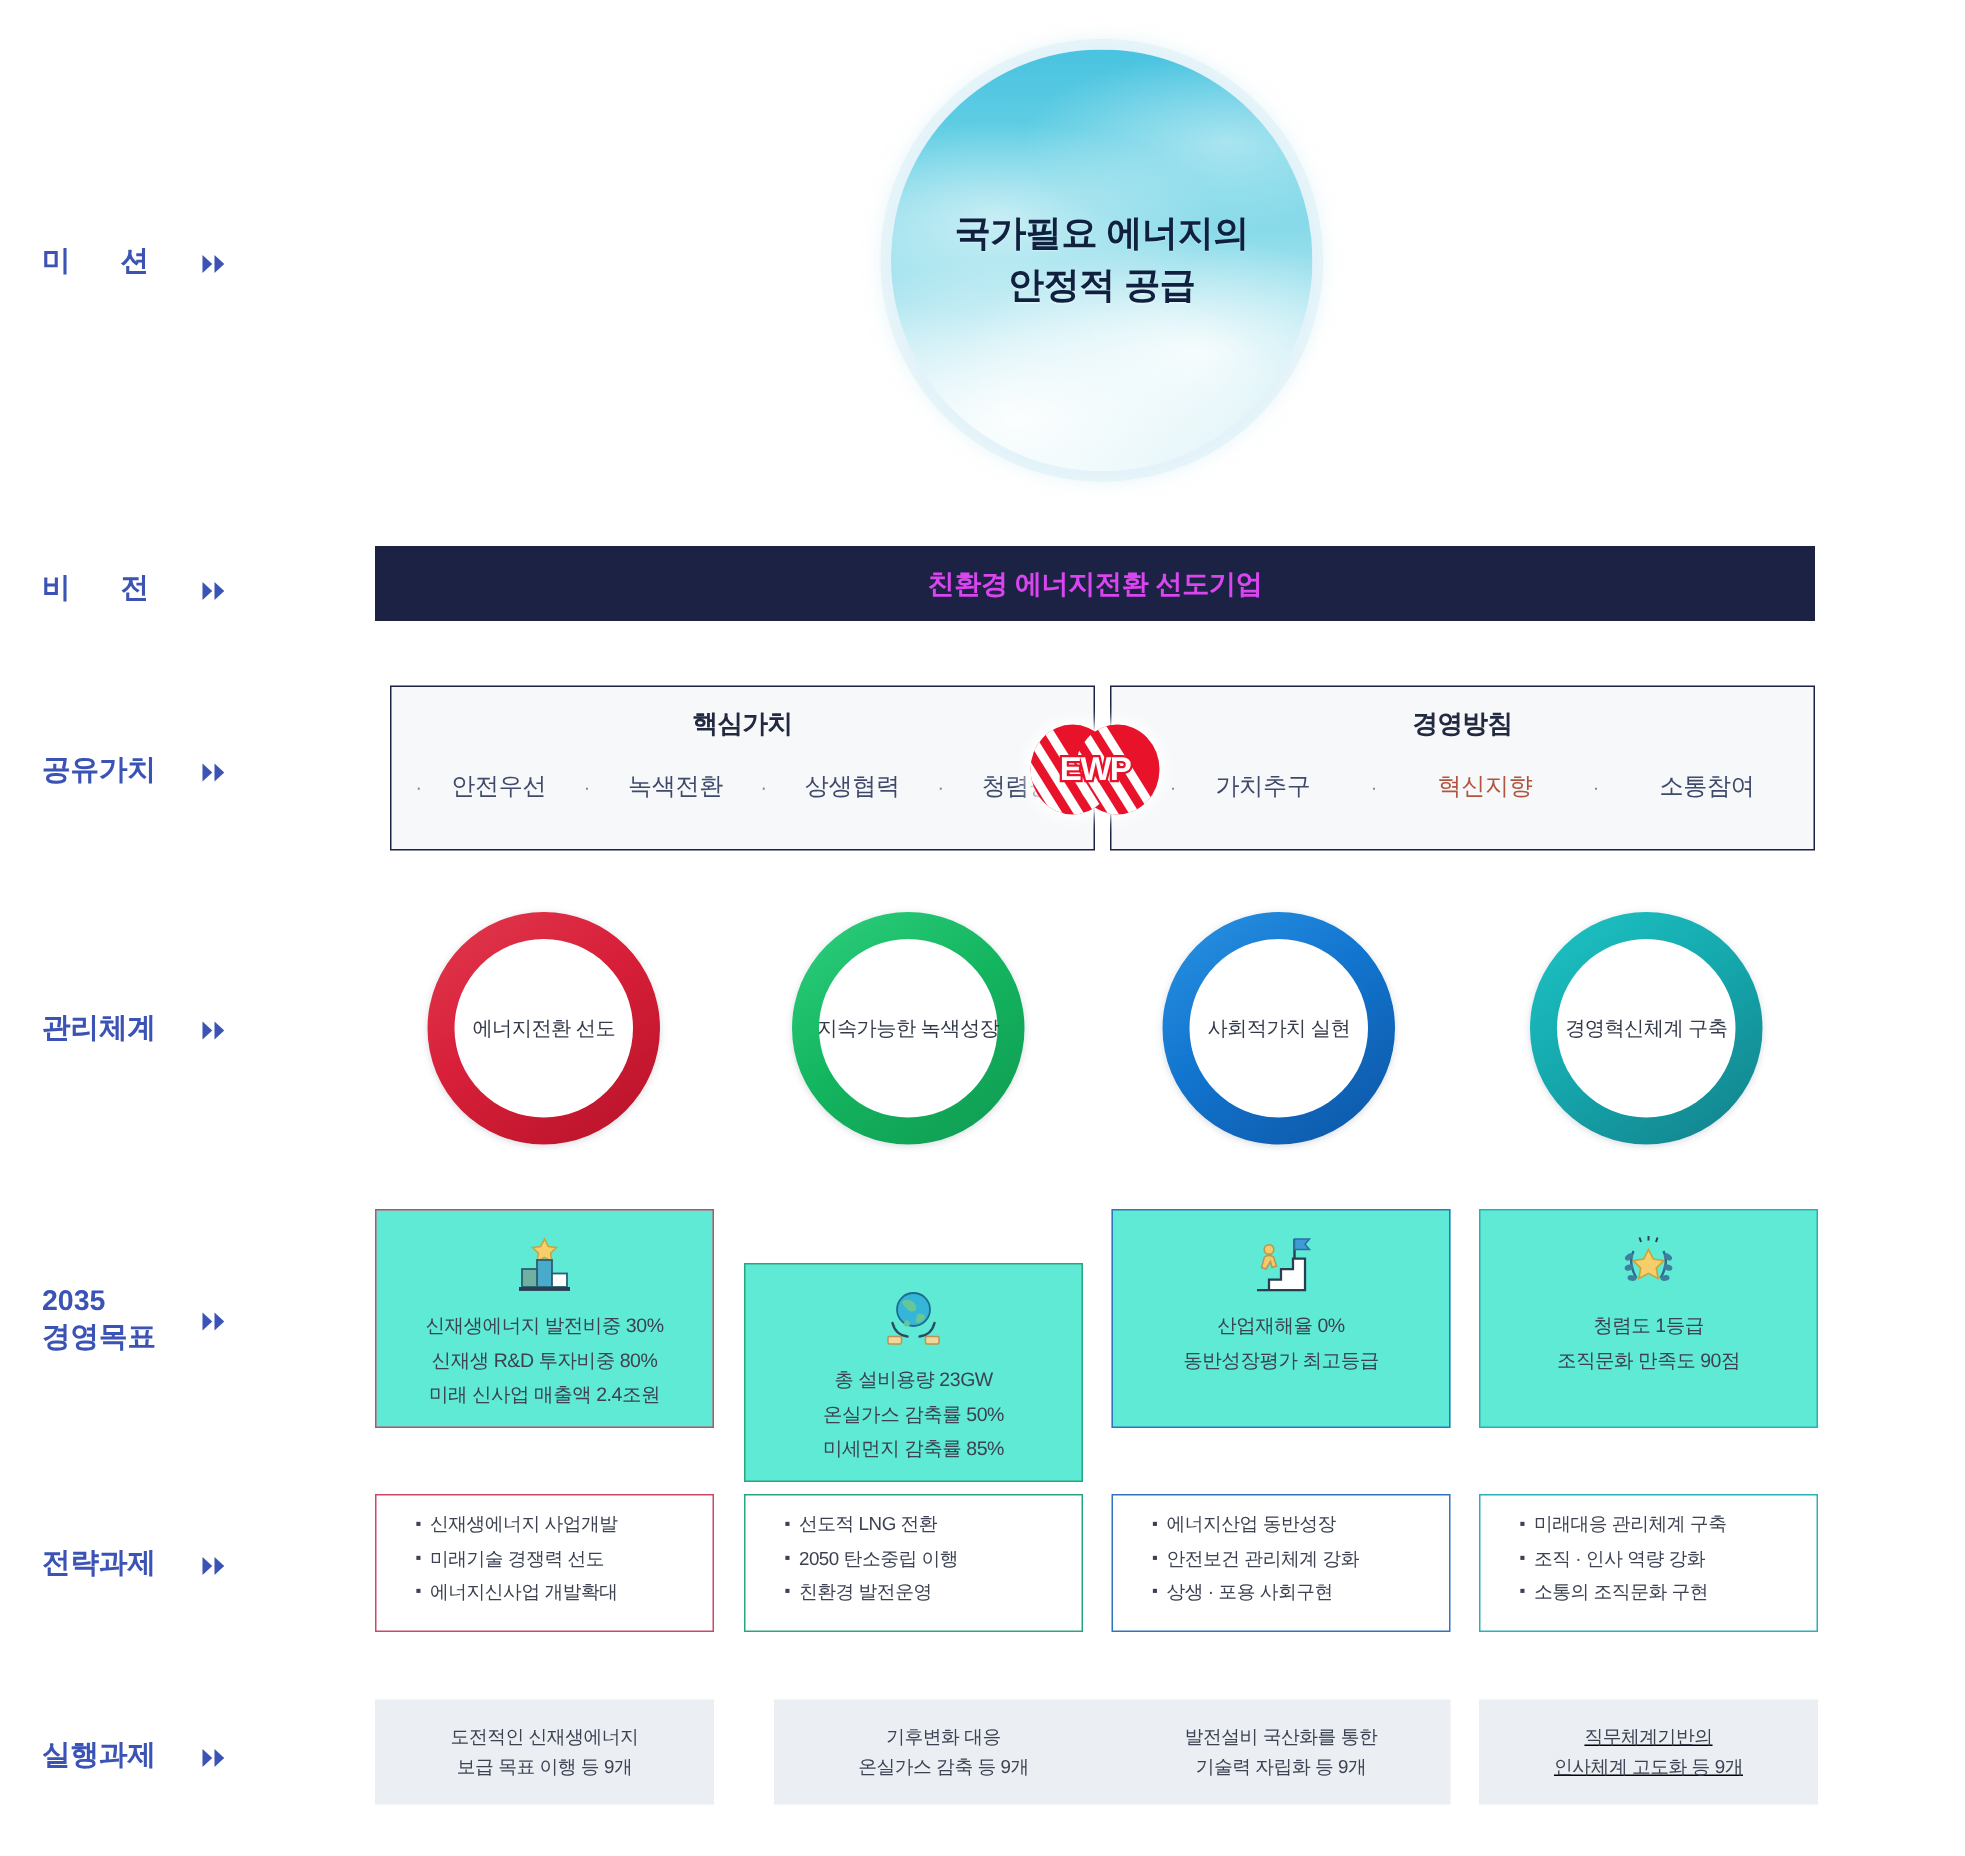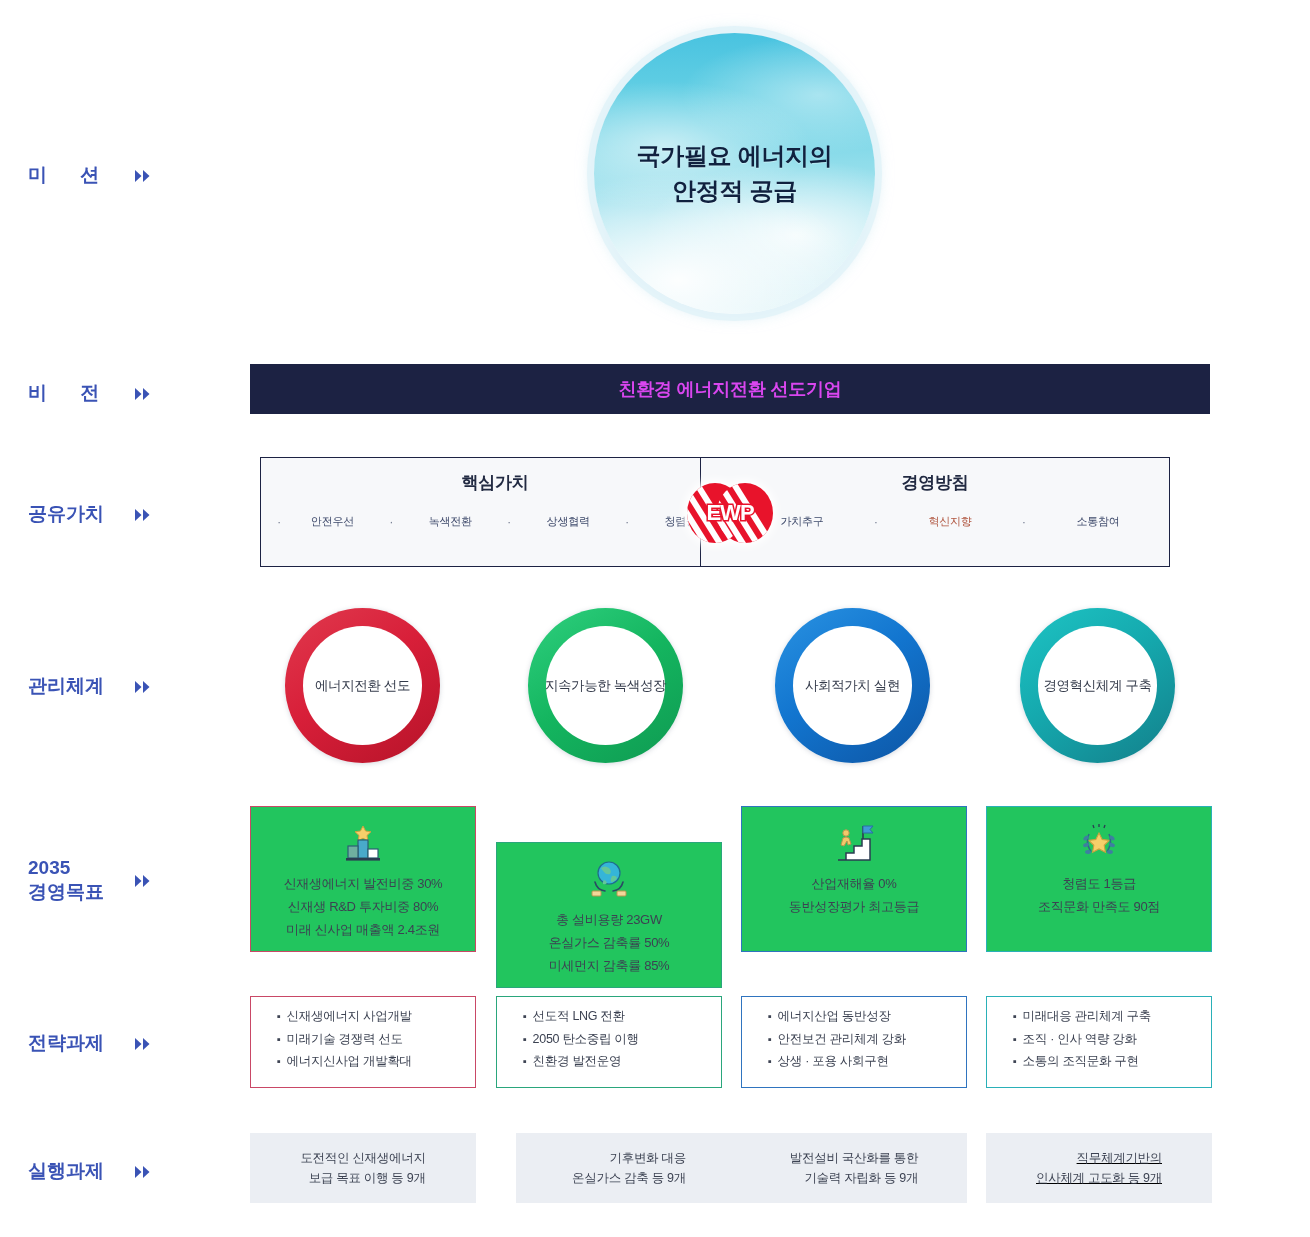--- a/index.html
+++ b/index.html
@@ -90,39 +90,39 @@
   
   .sv-box {
     position: absolute;
     top: 457px;
     height: 110px;
     background: #f7f8fa;
     border: 1px solid #1c2243;
     padding-top: 13px;
   }
   #sv-box-core  { left: 260px;  width: 470px; }
-  #sv-box-mgmt  { left: 700px;  width: 470px; }
+  #sv-box-mgmt  { left: 740px;  width: 470px; }
   .sv-title {
     text-align: center;
     font-size: 17px;
     font-weight: 700;
     color: #222a42;
     letter-spacing: -0.3px;
   }
   .sv-items {
     margin-top: 20px;
     display: flex;
     align-items: center;
     justify-content: center;
     gap: 0px;
   }
   #sv-box-core .sv-items { padding: 0 4px; }
   #sv-box-mgmt .sv-items { padding: 0 26px; }
   .sv-item {
-    font-size: 11px;
+    font-size: 16px;
     color: #3f4a6b;
     letter-spacing: -0.2px;
     white-space: nowrap;
   }
   .sv-item.accent { color: #b0553f; }
   .sv-dot {
     color: #7b8396;
     font-size: 13px;
     line-height: 1;
   }
@@ -171,21 +171,21 @@
   #ring-2 { left: 528px; background: linear-gradient(145deg,#2fd07f 0%, #14b55f 48%, #0f9a52 100%); }
   #ring-3 { left: 775px; background: linear-gradient(145deg,#2a93e2 0%, #1275cf 45%, #0d55a4 100%); }
   #ring-4 { left: 1020px; background: linear-gradient(145deg,#1ec4c4 0%, #15a9ae 45%, #137f8a 100%); }
 
   
   .goal-card {
     position: absolute;
     top: 806px;
     width: 226px;
     height: 146px;
-    background: #22c55e;
+    background: #5eead4;
     border: 1px solid #cccccc;
     display: flex;
     flex-direction: column;
     align-items: center;
     padding-top: 15px;
   }
   #goal-1 { left: 250px;  border-color: #c94866; }
   #goal-2 { left: 496px;  border-color: #2aa67c; margin-top: 36px; }
   #goal-3 { left: 741px;  border-color: #2f74bf; }
   #goal-4 { left: 986px;  border-color: #2ab0b8; }
@@ -234,21 +234,21 @@
     background: #ebeef3;
     display: flex;
     align-items: center;
     justify-content: center;
   }
   #impl-1 { left: 250px; }
   #impl-2 { left: 516px; }
   #impl-3 { left: 741px; }
   #impl-4 { left: 986px; text-decoration: underline; }
   .impl-text {
-    text-align: right;
+    text-align: center;
     font-size: 12.5px;
     color: #3c4252;
     line-height: 1.6;
     letter-spacing: -0.3px;
     white-space: pre-line;
   }
 </style>
 </head>
 <body>
 

